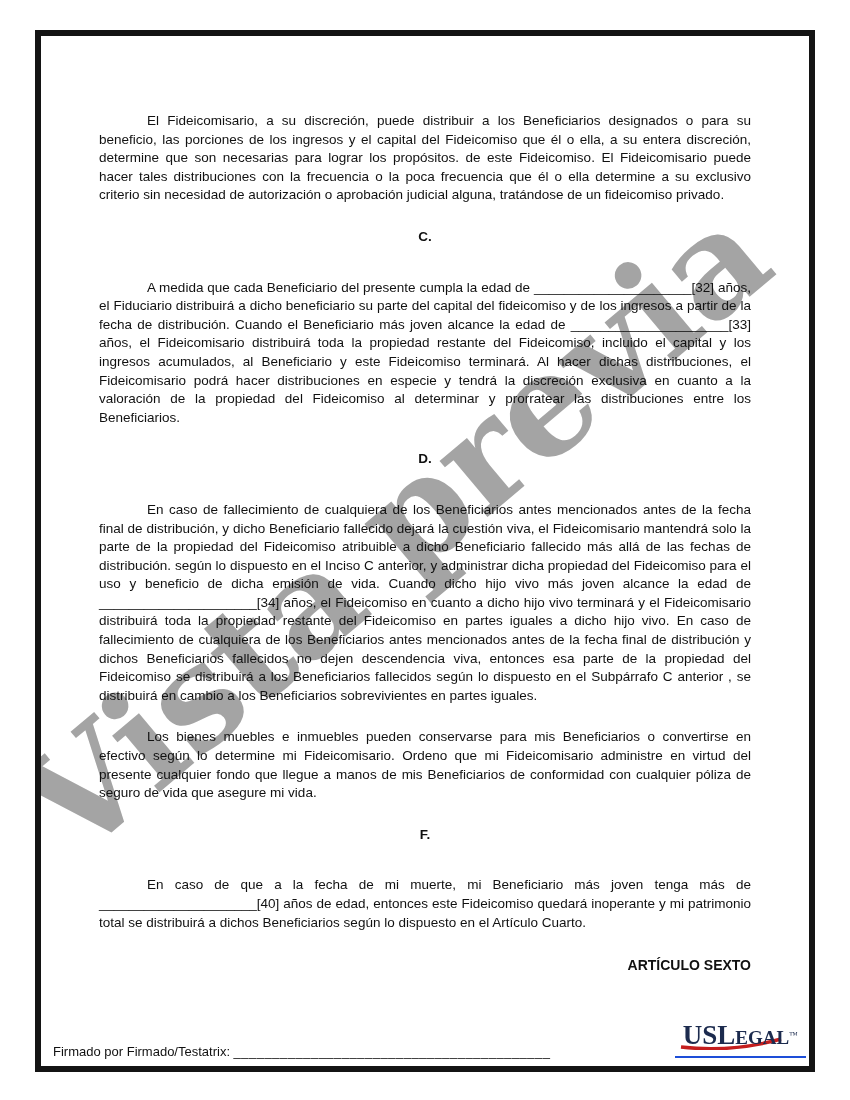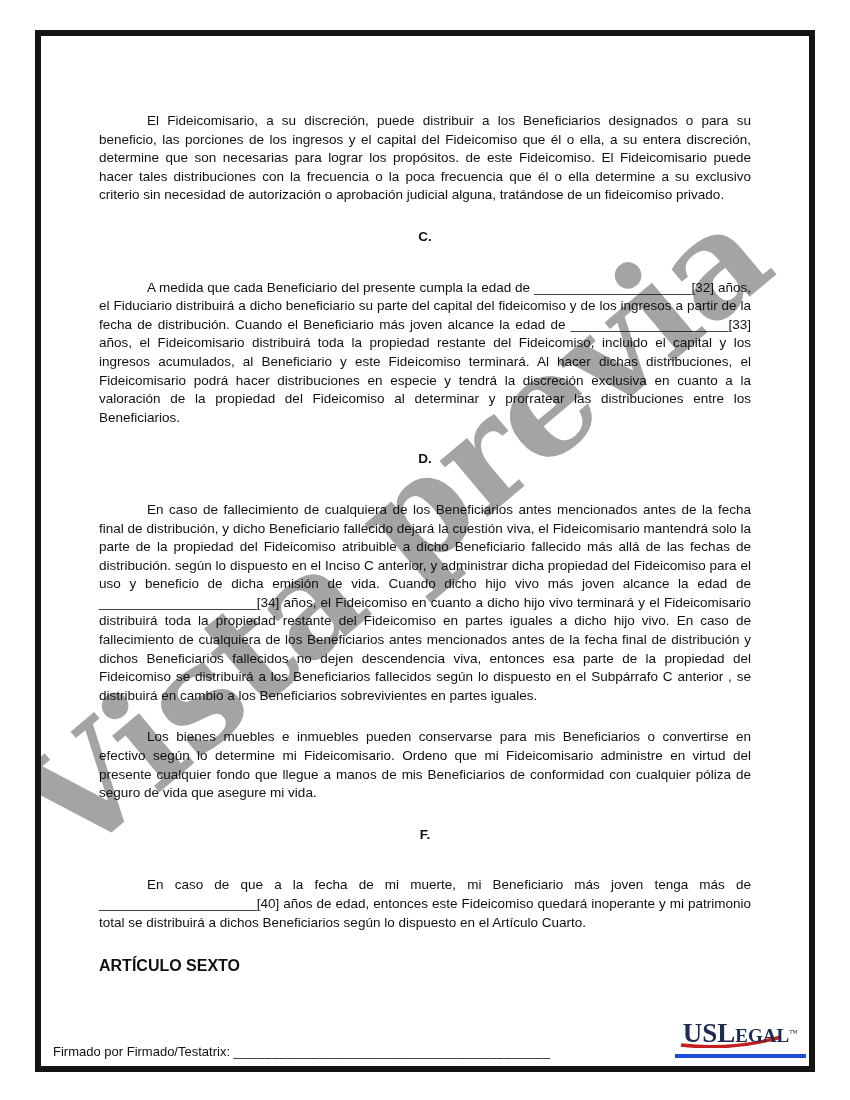--- a/index.html
+++ b/index.html
@@ -23,30 +23,30 @@
     padding:70px 58px 0 58px;
     font-size:13.5px;line-height:18.6px;
   }
   .para{
     margin:6px 0 23px 0;text-align:justify;text-indent:48px;
   }
   .sec-heading{
     margin:0 0 32px 0;text-align:center;font-weight:bold;font-size:13.5px;
   }
   .article-heading{
-    margin-top:12px;text-align:left;font-weight:bold;font-size:16px;line-height:21px;
+    margin-top:12px;text-align:right;font-weight:bold;font-size:14px;line-height:21px;
   }
   .footer{
     position:absolute;left:12px;bottom:7px;z-index:2;font-size:13px;color:#111;
   }
   .footer .sig-line{letter-spacing:.5px;}
   .logo{
     position:absolute;right:3px;bottom:8px;z-index:3;
     font-family:"Liberation Serif",serif;color:#1c2b4e;
-    padding:0 8px 5px 8px;border-bottom:4px solid #1d4ed8;
+    padding:0 8px 5px 8px;border-bottom:2px solid #1d4ed8;
     white-space:nowrap;
   }
   .logo-us,.logo-legal{font-size:27px;font-weight:bold;position:relative;z-index:1;}
   .logo-legal{font-variant:small-caps;}
   .logo-tm{font-size:9px;vertical-align:super;position:relative;z-index:1;}
   .logo-swoosh{position:absolute;left:4px;bottom:6px;width:104px;height:14px;z-index:0;}
 </style>
 </head>
 <body>
 

